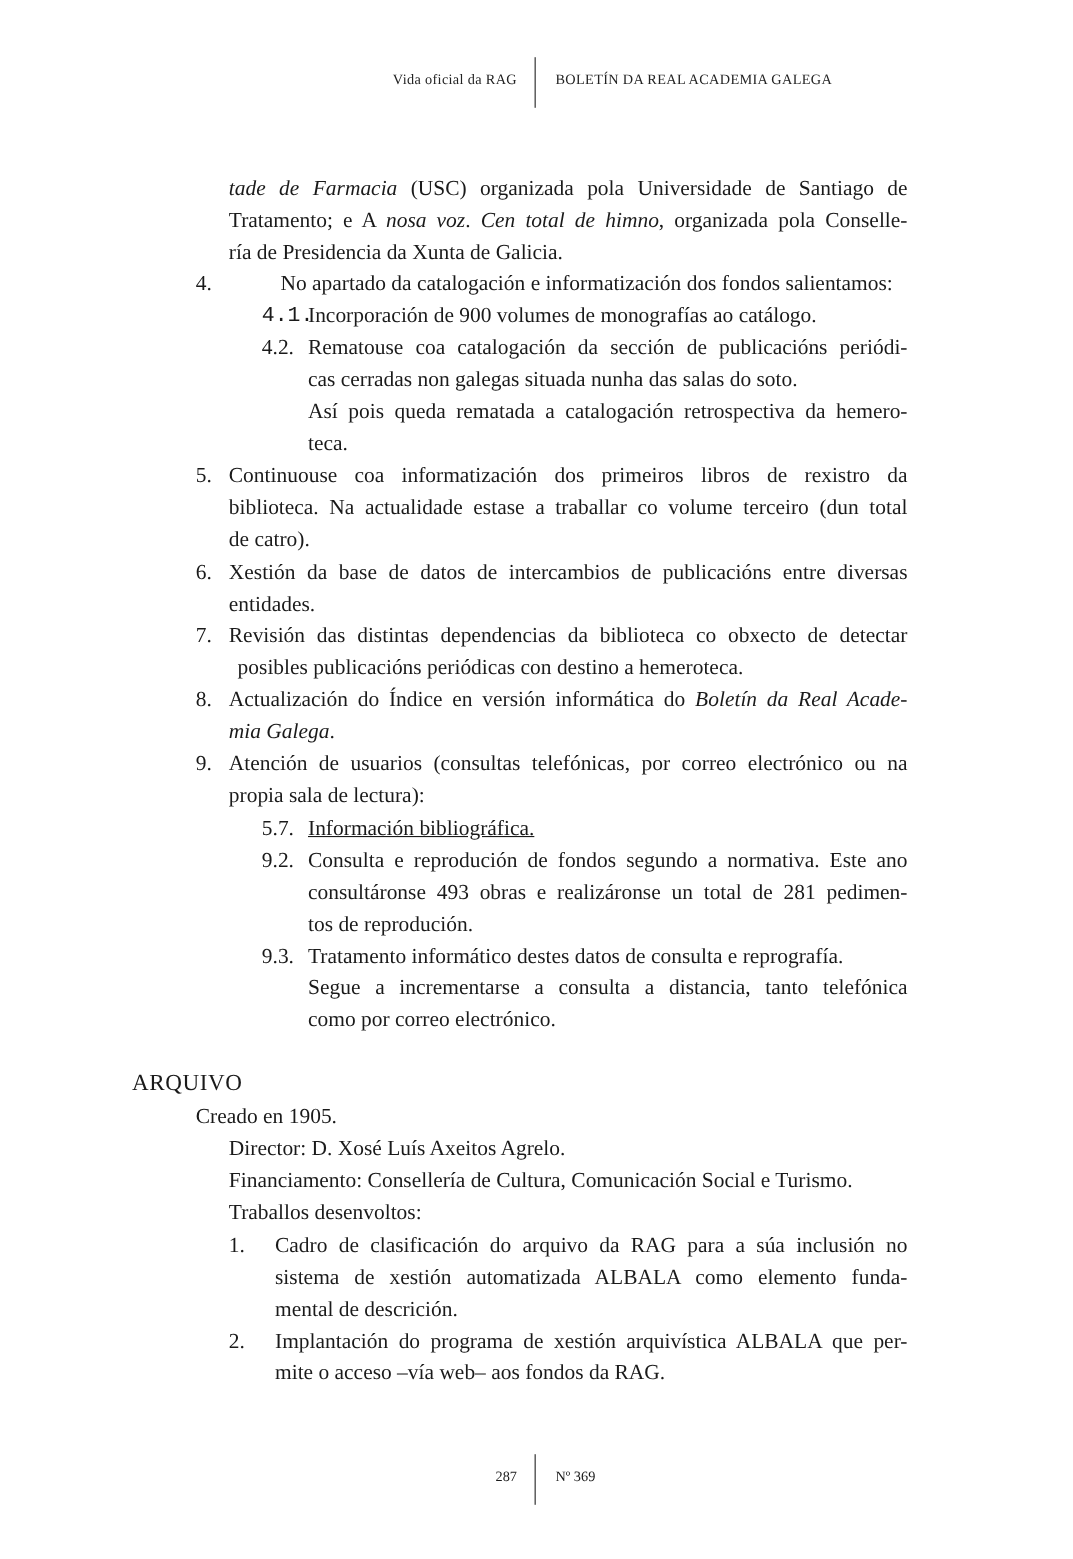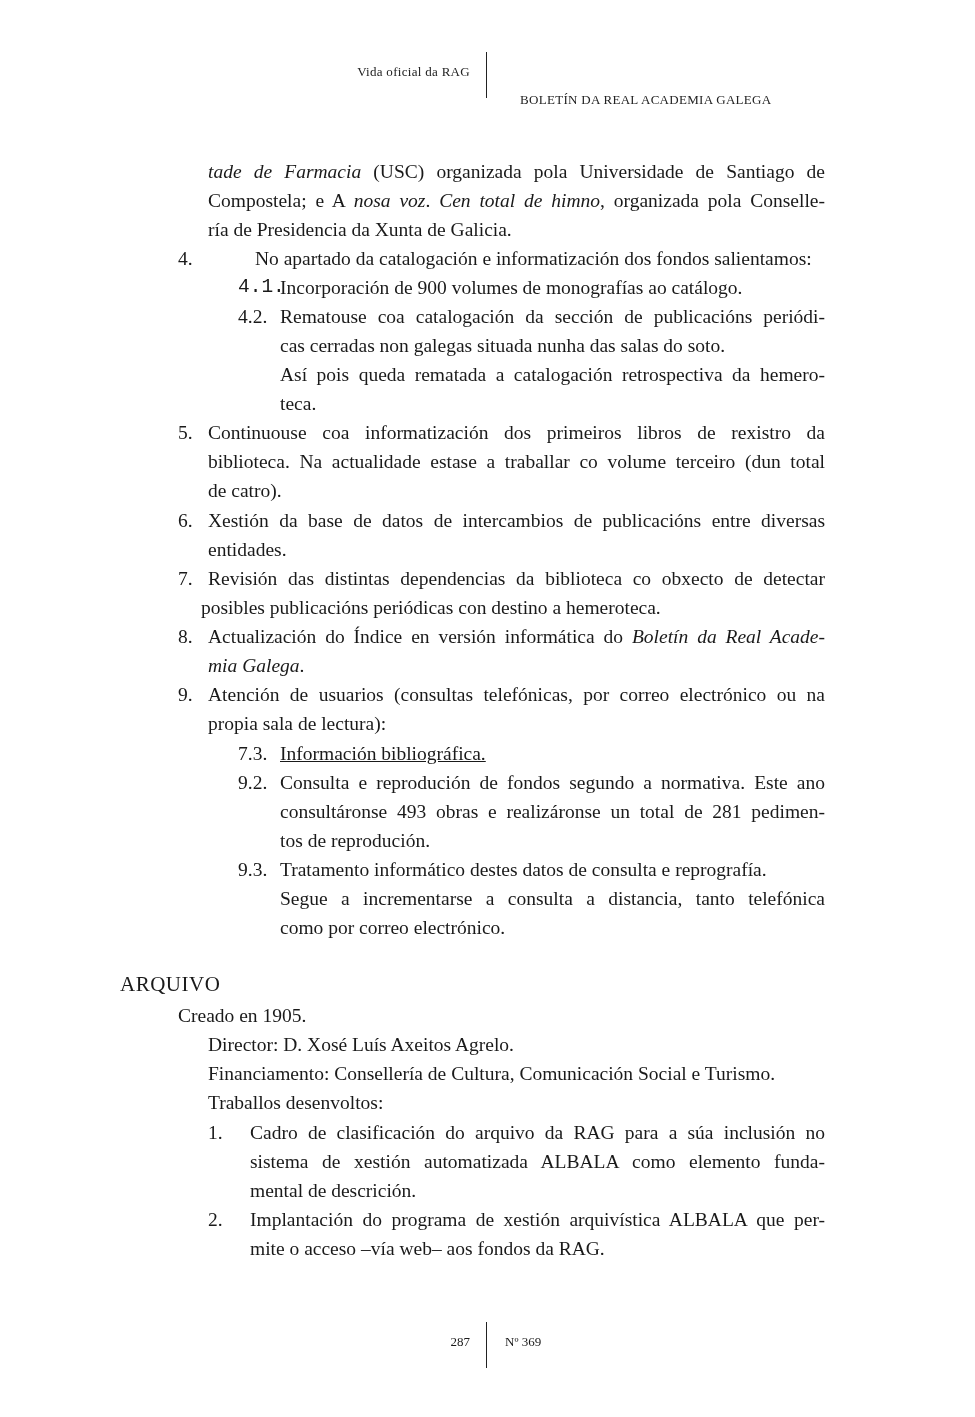--- a/index.html
+++ b/index.html
@@ -1,39 +1,39 @@
 <!DOCTYPE html>
 <html><head>
 <meta charset="utf-8">
 <style>
   html, body { margin: 0; padding: 0; background: #ffffff; }
   body { width: 975px; height: 1417px; position: relative; overflow: hidden;
          font-family: "Liberation Serif", "DejaVu Serif", serif; color: #1a1a1a; }
   .hdr { position: absolute; top: 60px; font-size: 13px; letter-spacing: 0.3px; color: #222; }
   .hdr-left { right: 505px; top: 64px; }
-  .hdr-right { left: 520px; top: 64px; margin-top: 28px; }
+  .hdr-right { left: 505px; top: 64px; }
   .hdr-rule { position: absolute; left: 486px; top: 52px; width: 1px; height: 46px; background: #222; }
   .ftr-rule { position: absolute; left: 486px; top: 1322px; width: 1px; height: 46px; background: #222; }
   .ftr-left { position: absolute; right: 505px; top: 1334px; font-size: 13px; }
   .ftr-right { position: absolute; left: 505px; top: 1334px; font-size: 13px; }
   .line { position: absolute; font-size: 19.5px; white-space: nowrap; line-height: 29px; }
   .just { text-align: justify; text-align-last: justify; }
   .num { position: absolute; font-size: 19.5px; line-height: 29px; }
   i { font-style: italic; }
   .sect { position: absolute; left: 120px; top: 972px; font-size: 21px; letter-spacing: 0.5px; }
 </style>
 </head>
 <body>
 
 <div class="hdr hdr-left">Vida oficial da RAG</div>
 <div class="hdr-rule"></div>
 <div class="hdr hdr-right">BOLETÍN DA REAL ACADEMIA GALEGA</div>
 
 <div class="line just" style="left:208px; top:157px; width:617px;"><i>tade de Farmacia</i><span> (USC) organizada pola Universidade de Santiago de</span></div>
-<div class="line just" style="left:208px; top:186px; width:617px;"><span>Compostela; e A </span><i>nosa voz</i><span>. </span><i>Cen total de himno</i><span>, organizada pola Conselle-</span></div>
+<div class="line just" style="left:208px; top:186px; width:617px;"><span>Tratamento; e A </span><i>nosa voz</i><span>. </span><i>Cen total de himno</i><span>, organizada pola Conselle-</span></div>
 <div class="line" style="left:208px; top:215px;">ría de Presidencia da Xunta de Galicia.</div>
 
 <div class="num" style="left:178px; top:244px;">4.</div>
 <div class="line" style="left:208px; top:244px;margin-left:47px;">No apartado da catalogación e informatización dos fondos salientamos:</div>
 
 <div class="num" style="left:238px; top:273px;font-family:Liberation Mono, monospace;">4.1.</div>
 <div class="line" style="left:280px; top:273px;text-align:center;">Incorporación de 900 volumes de monografías ao catálogo.</div>
 
 <div class="num" style="left:238px; top:302px;">4.2.</div>
 <div class="line just" style="left:280px; top:302px; width:545px;">Rematouse coa catalogación da sección de publicacións periódi-</div>
@@ -45,31 +45,31 @@
 <div class="line just" style="left:208px; top:418px; width:617px;">Continuouse coa informatización dos primeiros libros de rexistro da</div>
 <div class="line just" style="left:208px; top:447px; width:617px;">biblioteca. Na actualidade estase a traballar co volume terceiro (dun total</div>
 <div class="line" style="left:208px; top:476px;">de catro).</div>
 
 <div class="num" style="left:178px; top:506px;">6.</div>
 <div class="line just" style="left:208px; top:506px; width:617px;">Xestión da base de datos de intercambios de publicacións entre diversas</div>
 <div class="line" style="left:208px; top:535px;">entidades.</div>
 
 <div class="num" style="left:178px; top:564px;">7.</div>
 <div class="line just" style="left:208px; top:564px; width:617px;">Revisión das distintas dependencias da biblioteca co obxecto de detectar</div>
-<div class="line" style="left:201px; top:593px;">posibles publicacións periódicas con destino a hemeroteca.</div>
+<div class="line" style="left:216px; top:593px;">posibles publicacións periódicas con destino a hemeroteca.</div>
 
 <div class="num" style="left:178px; top:622px;">8.</div>
 <div class="line just" style="left:208px; top:622px; width:617px;"><span>Actualización do Índice en versión informática do </span><i>Boletín da Real Acade-</i></div>
 <div class="line" style="left:208px; top:651px;"><i>mia Galega</i><span>.</span></div>
 
 <div class="num" style="left:178px; top:680px;">9.</div>
 <div class="line just" style="left:208px; top:680px; width:617px;">Atención de usuarios (consultas telefónicas, por correo electrónico ou na</div>
 <div class="line" style="left:208px; top:709px;">propia sala de lectura):</div>
 
-<div class="num" style="left:238px; top:739px;">7.3.</div>
+<div class="num" style="left:238px; top:739px;">5.7.</div>
 <div class="line" style="left:280px; top:739px;text-decoration:underline;">Información bibliográfica.</div>
 
 <div class="num" style="left:238px; top:768px;">9.2.</div>
 <div class="line just" style="left:280px; top:768px; width:545px;">Consulta e reprodución de fondos segundo a normativa. Este ano</div>
 <div class="line just" style="left:280px; top:797px; width:545px;">consultáronse 493 obras e realizáronse un total de 281 pedimen-</div>
 <div class="line" style="left:280px; top:826px;">tos de reprodución.</div>
 
 <div class="num" style="left:238px; top:855px;">9.3.</div>
 <div class="line" style="left:280px; top:855px;">Tratamento informático destes datos de consulta e reprografía.</div>
 <div class="line just" style="left:280px; top:884px; width:545px;">Segue a incrementarse a consulta a distancia, tanto telefónica</div>

